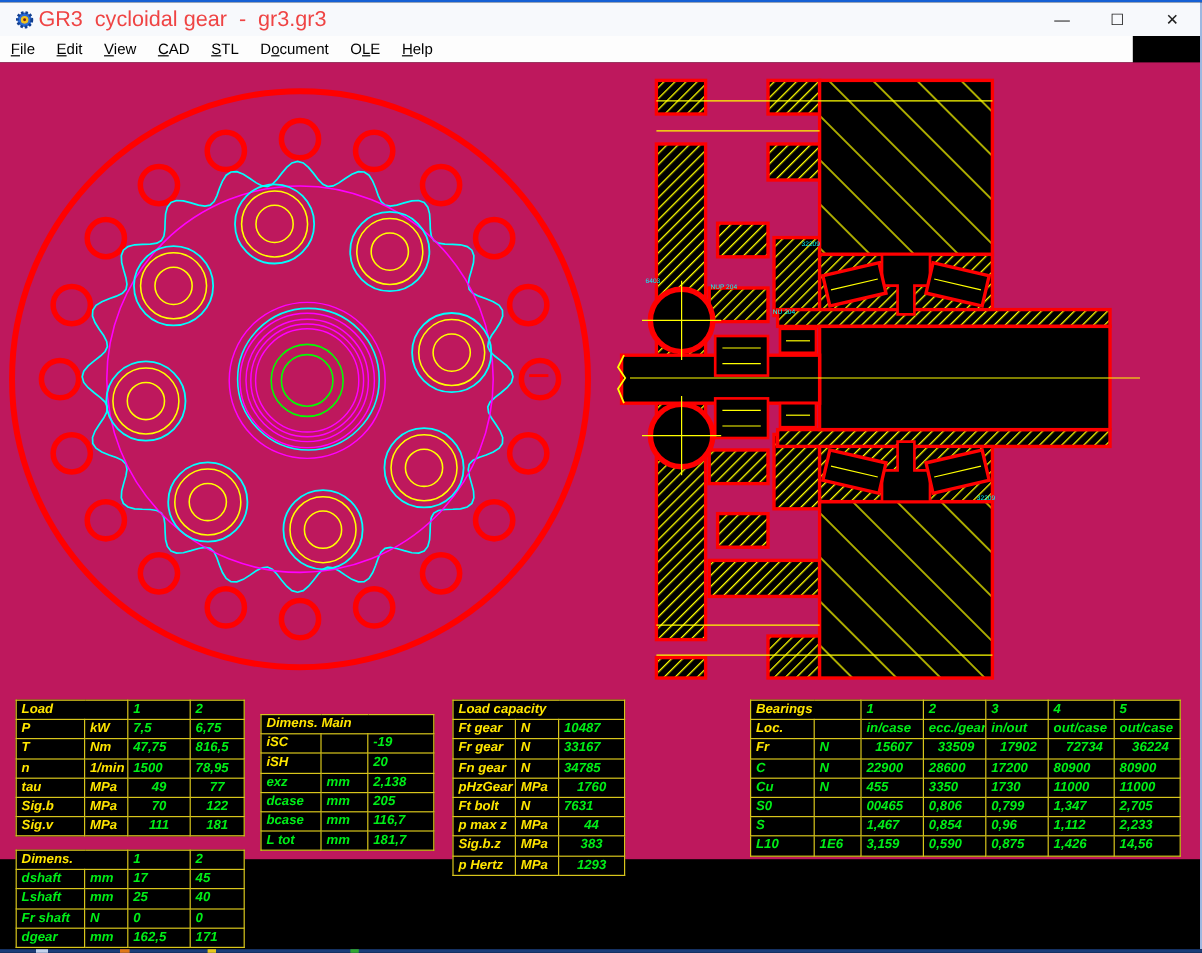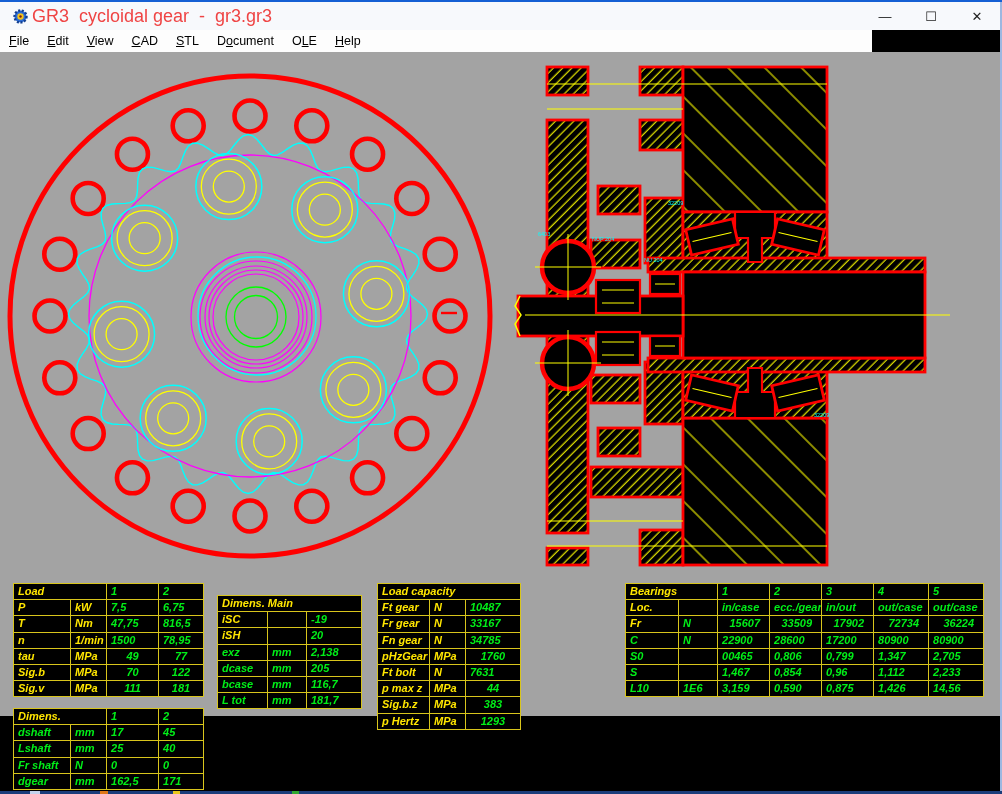--- a/index.html
+++ b/index.html
@@ -8,26 +8,26 @@
   
   .win-top-border{position:absolute;left:0;top:0;width:1002px;height:2px;background:#1560d4;}
   .win-right-border{position:absolute;right:0;top:2px;width:2px;height:789px;background:#9db7e0;}
   .titlebar{position:absolute;left:0;top:2px;width:1000px;height:28px;background:#f7f9fc;
             display:flex;align-items:center;}
   .app-icon{width:17px;height:17px;margin-left:12px;flex:0 0 auto;}
   .title-text{margin-left:3px;font-size:18px;color:#ef4444;white-space:pre;}
   .win-controls{margin-left:auto;display:flex;height:100%;}
   .win-btn{width:46px;height:100%;display:flex;align-items:center;justify-content:center;
            font-size:13px;color:#222;cursor:default;}
-  .menubar{position:absolute;left:0;top:30px;width:872px;height:22px;background:#fdfdfd;
+  .menubar{position:absolute;left:0;top:30px;width:944px;height:22px;background:#fdfdfd;
            display:flex;align-items:center;font-size:12.5px;color:#000;}
   .menu-item{padding:2px 9px;cursor:default;}
   .menu-item u{text-decoration:underline;}
   
-  .canvas{position:absolute;left:0;top:52px;width:1000px;height:664px;background:#a3a3a3;}
+  .canvas{position:absolute;left:0;top:52px;width:1000px;height:664px;background:#be185d;}
   .draw{position:absolute;}
   
   table.dt{position:absolute;border-collapse:collapse;background:#000;
            font:italic bold 11px "Liberation Sans",sans-serif;table-layout:fixed;}
   table.dt td,table.dt th{border:1px solid #d8c51c;height:15.2px;line-height:15px;
            padding:0 4px;overflow:hidden;white-space:nowrap;}
   .ty{color:#ffe600;} .tg{color:#00ee18;}
   .al{text-align:left;} .ac{text-align:center;} .ar{text-align:right;padding-right:9px !important;}
   table.dt th{text-align:left;}
   
@@ -410,20 +410,29 @@
           <tr>
             <td class="tg al">C</td>
             <td class="tg al">N</td>
             <td class="tg al">22900</td>
             <td class="tg al">28600</td>
             <td class="tg al">17200</td>
             <td class="tg al">80900</td>
             <td class="tg al">80900</td>
           </tr>
           <tr>
+            <td class="tg al">Cu</td>
+            <td class="tg al">N</td>
+            <td class="tg al">455</td>
+            <td class="tg al">3350</td>
+            <td class="tg al">1730</td>
+            <td class="tg al">11000</td>
+            <td class="tg al">11000</td>
+          </tr>
+          <tr>
             <td class="tg al">S0</td>
             <td class="tg al"></td>
             <td class="tg al">00465</td>
             <td class="tg al">0,806</td>
             <td class="tg al">0,799</td>
             <td class="tg al">1,347</td>
             <td class="tg al">2,705</td>
           </tr>
           <tr>
             <td class="tg al">S</td>

